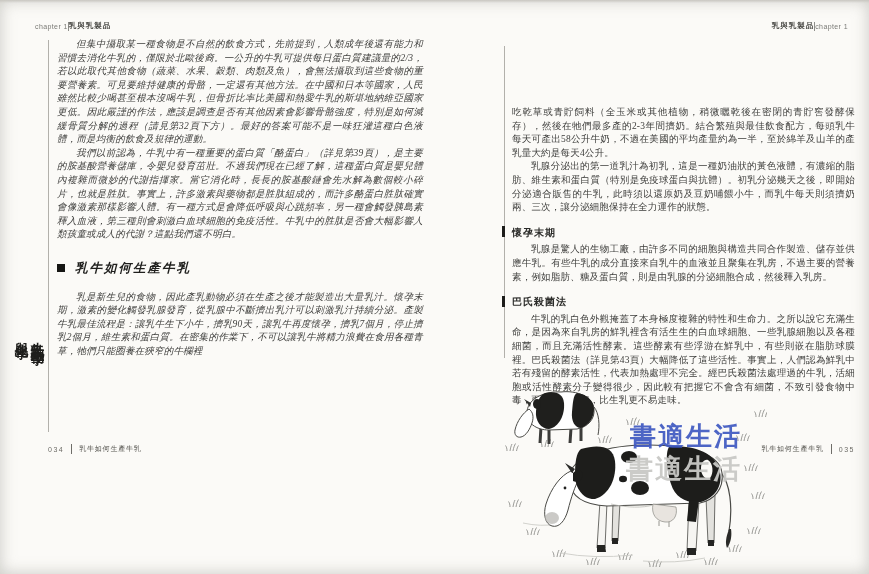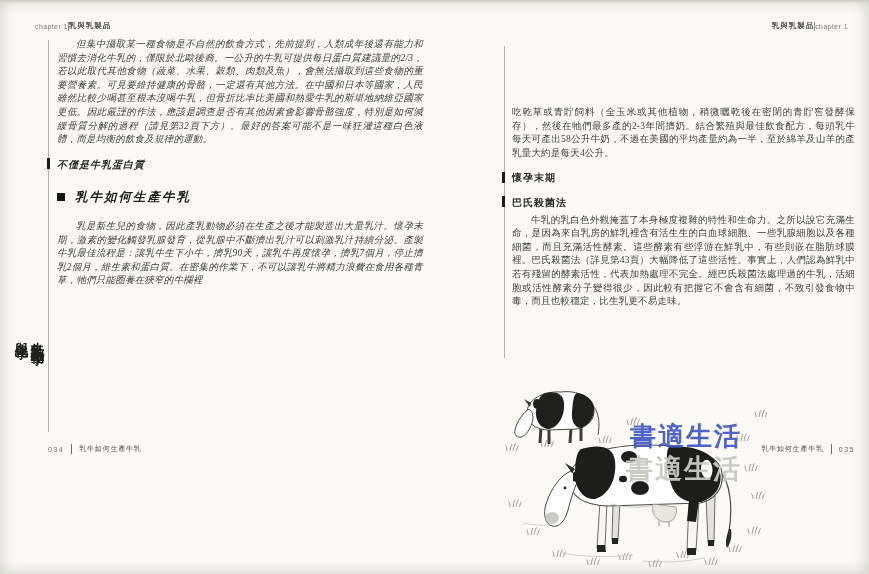--- a/index.html
+++ b/index.html
@@ -87,21 +87,21 @@
   <div class="running-head head-left">
     <span>chapter 1</span>
     <span class="sep"></span>
     <span class="cjk">乳與乳製品</span>
   </div>
 
   <div class="vrule vrule-left"></div>
 
   <div class="body-block block-left">
     <p>但集中攝取某一種食物是不自然的飲食方式，先前提到，人類成年後還有能力和習慣去消化牛乳的，僅限於北歐後裔。一公升的牛乳可提供每日蛋白質建議量的2/3，若以此取代其他食物（蔬菜、水果、穀類、肉類及魚），會無法攝取到這些食物的重要營養素。可見要維持健康的骨骼，一定還有其他方法。在中國和日本等國家，人民雖然比較少喝甚至根本沒喝牛乳，但骨折比率比美國和熱愛牛乳的斯堪地納維亞國家更低。因此嚴謹的作法，應該是調查是否有其他因素會影響骨骼強度，特別是如何減緩骨質分解的過程（請見第32頁下方）。最好的答案可能不是一味狂灌這種白色液體，而是均衡的飲食及規律的運動。</p>
-    <h3 class="sub-heading"><span class="bar"></span><span>不僅是牛乳蛋白質</span></h3>
+    <p>我們以前認為，牛乳中有一種重要的蛋白質「酪蛋白」（詳見第39頁），是主要的胺基酸營養儲庫，令嬰兒發育茁壯。不過我們現在已經了解，這種蛋白質是嬰兒體內複雜而微妙的代謝指揮家。當它消化時，長長的胺基酸鏈會先水解為數個較小碎片，也就是胜肽。事實上，許多激素與藥物都是胜肽組成的，而許多酪蛋白胜肽確實會像激素那樣影響人體。有一種方式是會降低呼吸與心跳頻率，另一種會觸發胰島素釋入血液，第三種則會刺激白血球細胞的免疫活性。牛乳中的胜肽是否會大幅影響人類孩童或成人的代謝？這點我們還不明白。</p>
     <h2 class="major-heading"><span class="sq"></span><span>乳牛如何生產牛乳</span></h2>
     <p>乳是新生兒的食物，因此產乳動物必須在生產之後才能製造出大量乳汁。懷孕末期，激素的變化觸發乳腺發育，從乳腺中不斷擠出乳汁可以刺激乳汁持續分泌。產製牛乳最佳流程是：讓乳牛生下小牛，擠乳90天，讓乳牛再度懷孕，擠乳7個月，停止擠乳2個月，維生素和蛋白質。在密集的作業下，不可以讓乳牛將精力浪費在食用各種青草，牠們只能圈養在狹窄的牛欄裡</p>
   </div>
 
   <div class="sidebar-title">
     <div>牛乳的生物學</div>
     <div>與化學</div>
   </div>
 
   <div class="page-footer footer-left">
@@ -113,21 +113,23 @@
   <div class="running-head head-right">
     <span class="cjk">乳與乳製品</span>
     <span class="sep"></span>
     <span>chapter 1</span>
   </div>
 
   <div class="vrule vrule-right"></div>
 
   <div class="body-block block-right">
     <p class="noindent">吃乾草或青貯飼料（全玉米或其他植物，稍微曬乾後在密閉的青貯窖發酵保存），然後在牠們最多產的2-3年間擠奶。結合繁殖與最佳飲食配方，每頭乳牛每天可產出58公升牛奶，不過在美國的平均產量約為一半，至於綿羊及山羊的產乳量大約是每天4公升。</p>
+    <p>乳腺分泌出的第一道乳汁為初乳，這是一種奶油狀的黃色液體，有濃縮的脂肪、維生素和蛋白質（特別是免疫球蛋白與抗體）。初乳分泌幾天之後，即開始分泌適合販售的牛乳，此時須以還原奶及豆奶哺餵小牛，而乳牛每天則須擠奶兩、三次，讓分泌細胞保持在全力運作的狀態。</p>
     <h3 class="sub-heading"><span class="bar"></span><span>懷孕末期</span></h3>
+    <p>乳腺是驚人的生物工廠，由許多不同的細胞與構造共同合作製造、儲存並供應牛乳。有些牛乳的成分直接來自乳牛的血液並且聚集在乳房，不過主要的營養素，例如脂肪、糖及蛋白質，則是由乳腺的分泌細胞合成，然後釋入乳房。</p>
     <h3 class="sub-heading"><span class="bar"></span><span>巴氏殺菌法</span></h3>
     <p>牛乳的乳白色外觀掩蓋了本身極度複雜的特性和生命力。之所以說它充滿生命，是因為來自乳房的鮮乳裡含有活生生的白血球細胞、一些乳腺細胞以及各種細菌，而且充滿活性酵素。這些酵素有些浮游在鮮乳中，有些則嵌在脂肪球膜裡。巴氏殺菌法（詳見第43頁）大幅降低了這些活性。事實上，人們認為鮮乳中若有殘留的酵素活性，代表加熱處理不完全。經巴氏殺菌法處理過的牛乳，活細胞或活性酵素分子變得很少，因此較有把握它不會含有細菌，不致引發食物中毒，而且也較穩定，比生乳更不易走味。</p>
   </div>
 
   <svg class="cow-illo" viewBox="0 0 264 187" xmlns="http://www.w3.org/2000/svg">
     <defs>
       <g id="tuft" fill="none" stroke="#8f8f8b" stroke-width="0.9">
         <path d="M0,0 C0.5,-3 1,-5 2,-7 M3,0 C3.5,-3.5 4.5,-5.5 5.5,-7.5 M6.5,0 C7,-2.5 7.5,-4 8.5,-5.5 M-3,0 C-3,-2.5 -3.5,-4 -4.5,-5.5"></path>
       </g>
     </defs>

